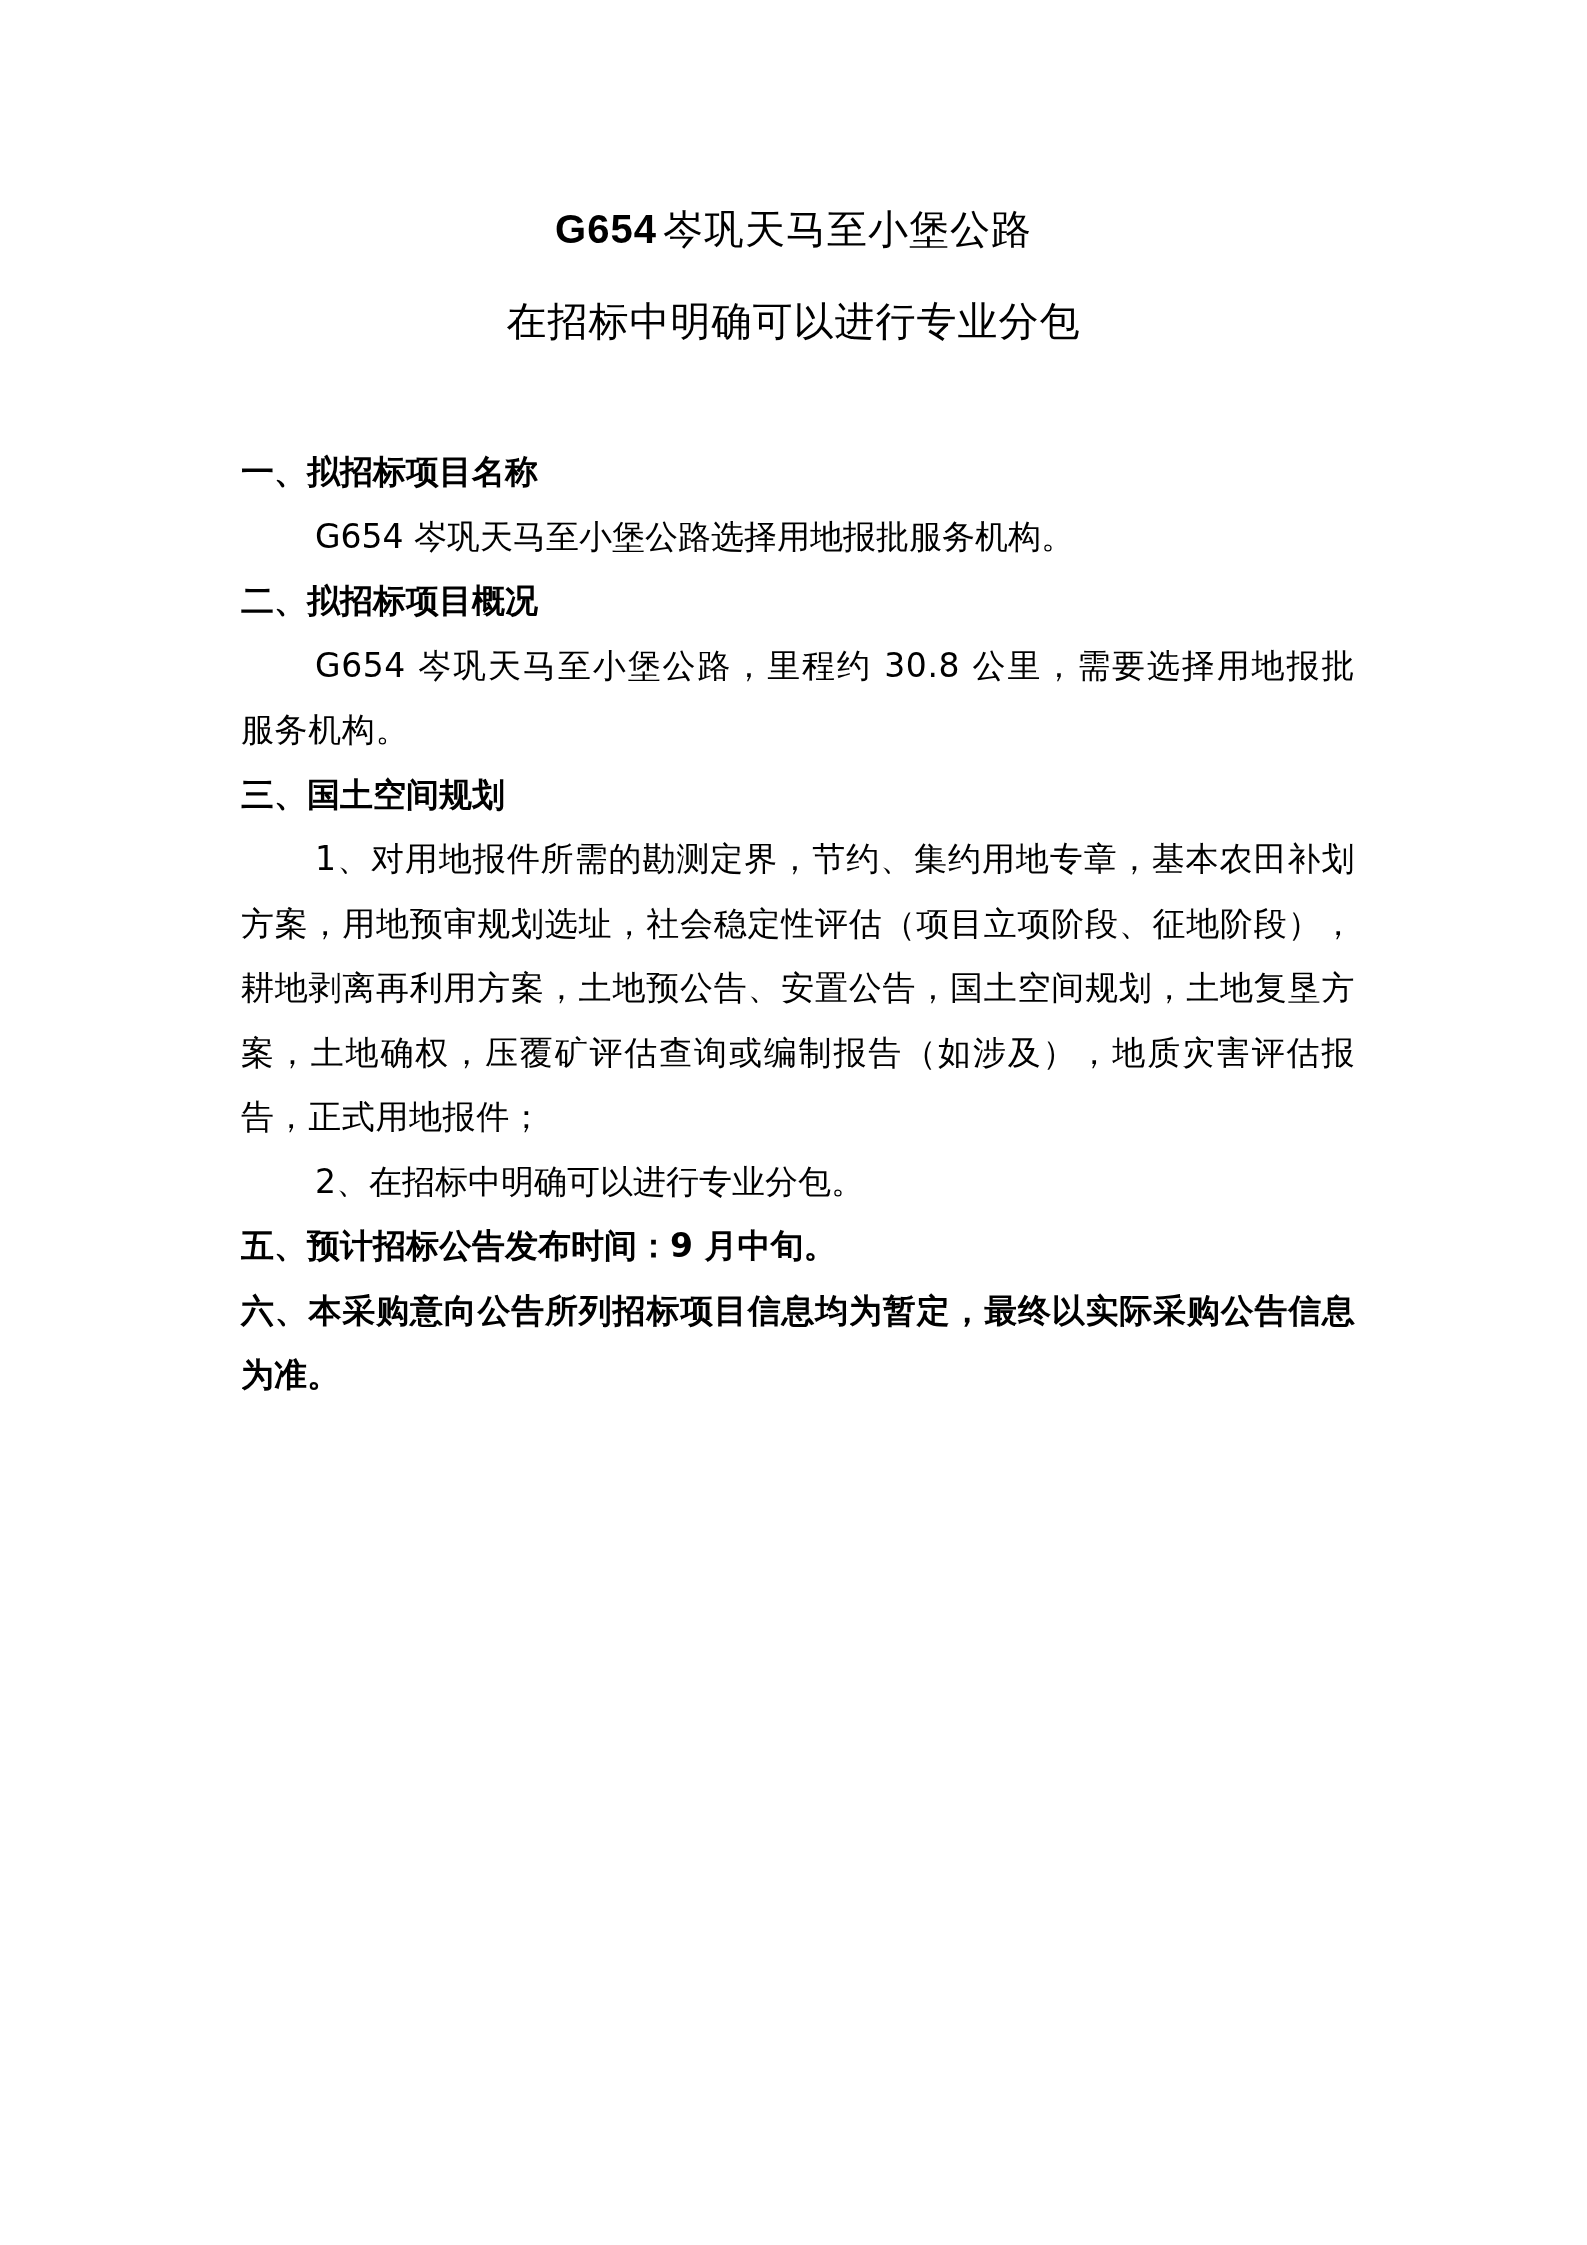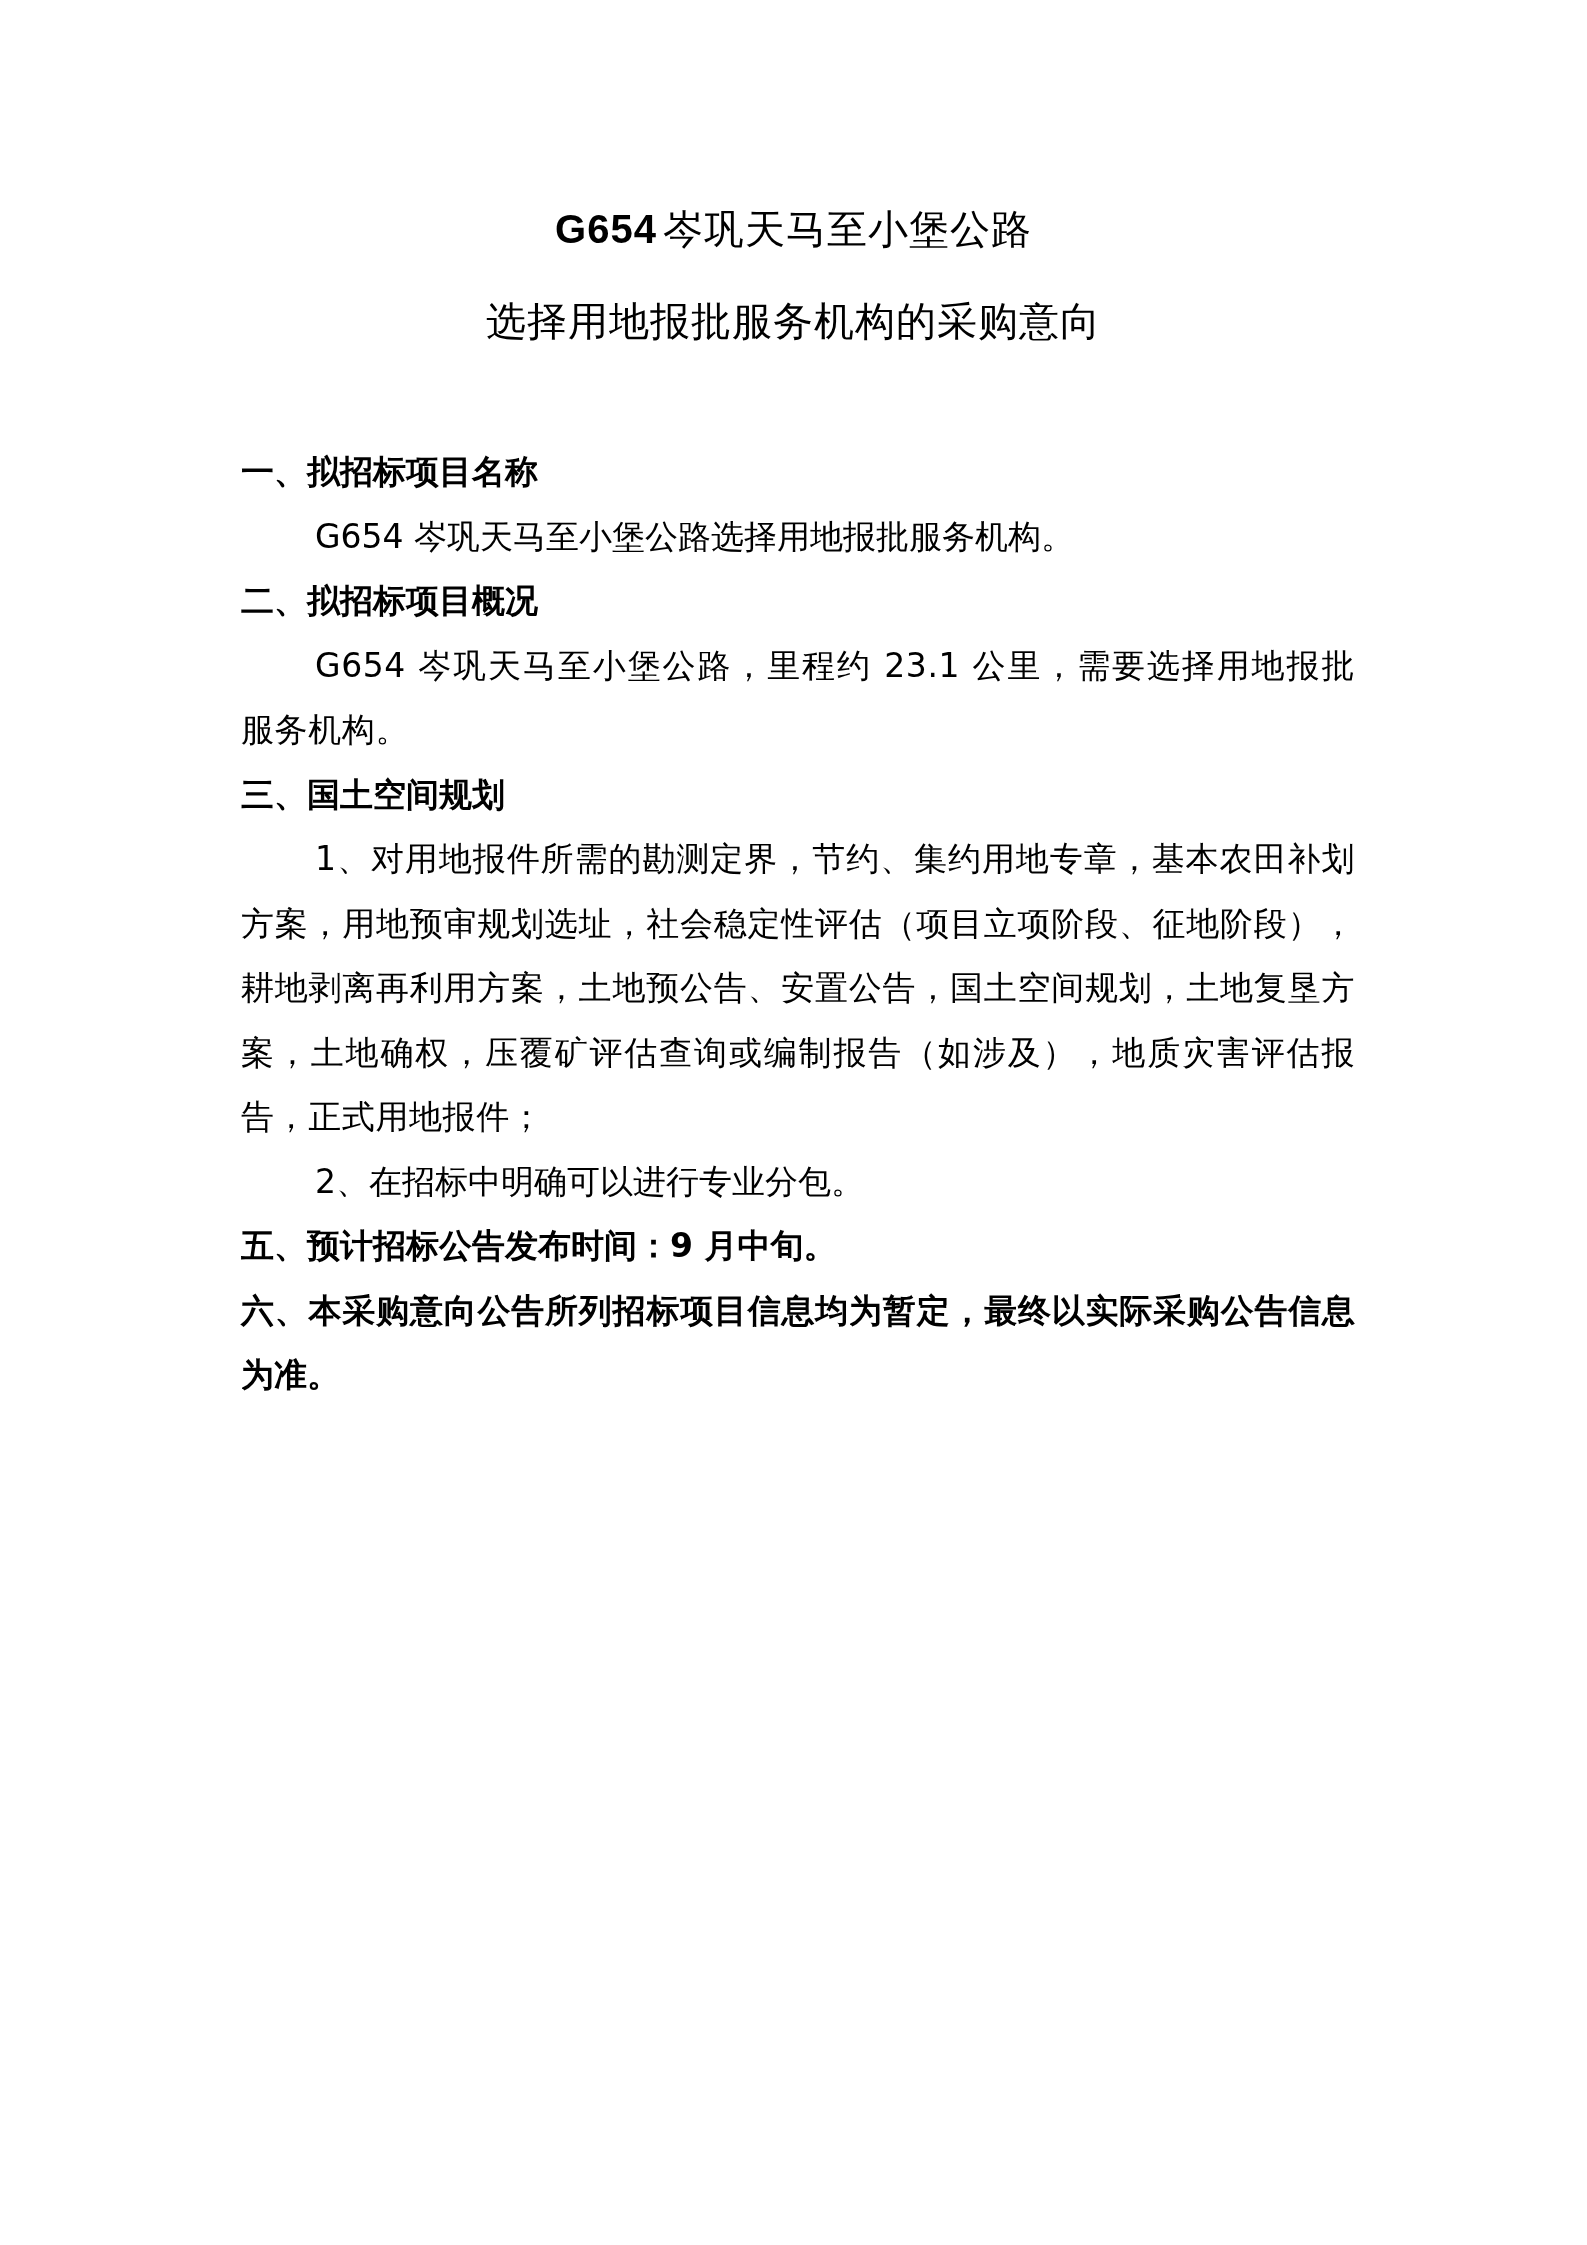--- a/index.html
+++ b/index.html
@@ -68,30 +68,30 @@
   </style>
 </head>
 <body>
 
 <div class="page">
 
   <div class="title-block">
     <div class="title-line first">
       <span class="title-code">G654</span><span>岑巩天马至小堡公路</span>
     </div>
-    <div class="title-line">选择用地报批服务机构的采购意向</div>
+    <div class="title-line">在招标中明确可以进行专业分包</div>
   </div>
 
   <div class="body-block">
 
     <div class="line heading">一、拟招标项目名称</div>
     <div class="line para">G654 岑巩天马至小堡公路选择用地报批服务机构。</div>
 
     <div class="line heading">二、拟招标项目概况</div>
-    <div class="line para justify-full">G654 岑巩天马至小堡公路，里程约 23.1 公里，需要选择用地报批服务机构。</div>
+    <div class="line para justify-full">G654 岑巩天马至小堡公路，里程约 30.8 公里，需要选择用地报批服务机构。</div>
 
     <div class="line heading">三、国土空间规划</div>
     <div class="line para justify-full">1、对用地报件所需的勘测定界，节约、集约用地专章，基本农田补划方案，用地预审规划选址，社会稳定性评估（项目立项阶段、征地阶段），耕地剥离再利用方案，土地预公告、安置公告，国土空间规划，土地复垦方案，土地确权，压覆矿评估查询或编制报告（如涉及），地质灾害评估报告，正式用地报件；</div>
     <div class="line para">2、在招标中明确可以进行专业分包。</div>
 
 
     <div class="line heading">五、预计招标公告发布时间：9 月中旬。</div>
 
     <div class="line heading" style="white-space: normal; text-align: justify;">六、本采购意向公告所列招标项目信息均为暂定，最终以实际采购公告信息为准。</div>
 

